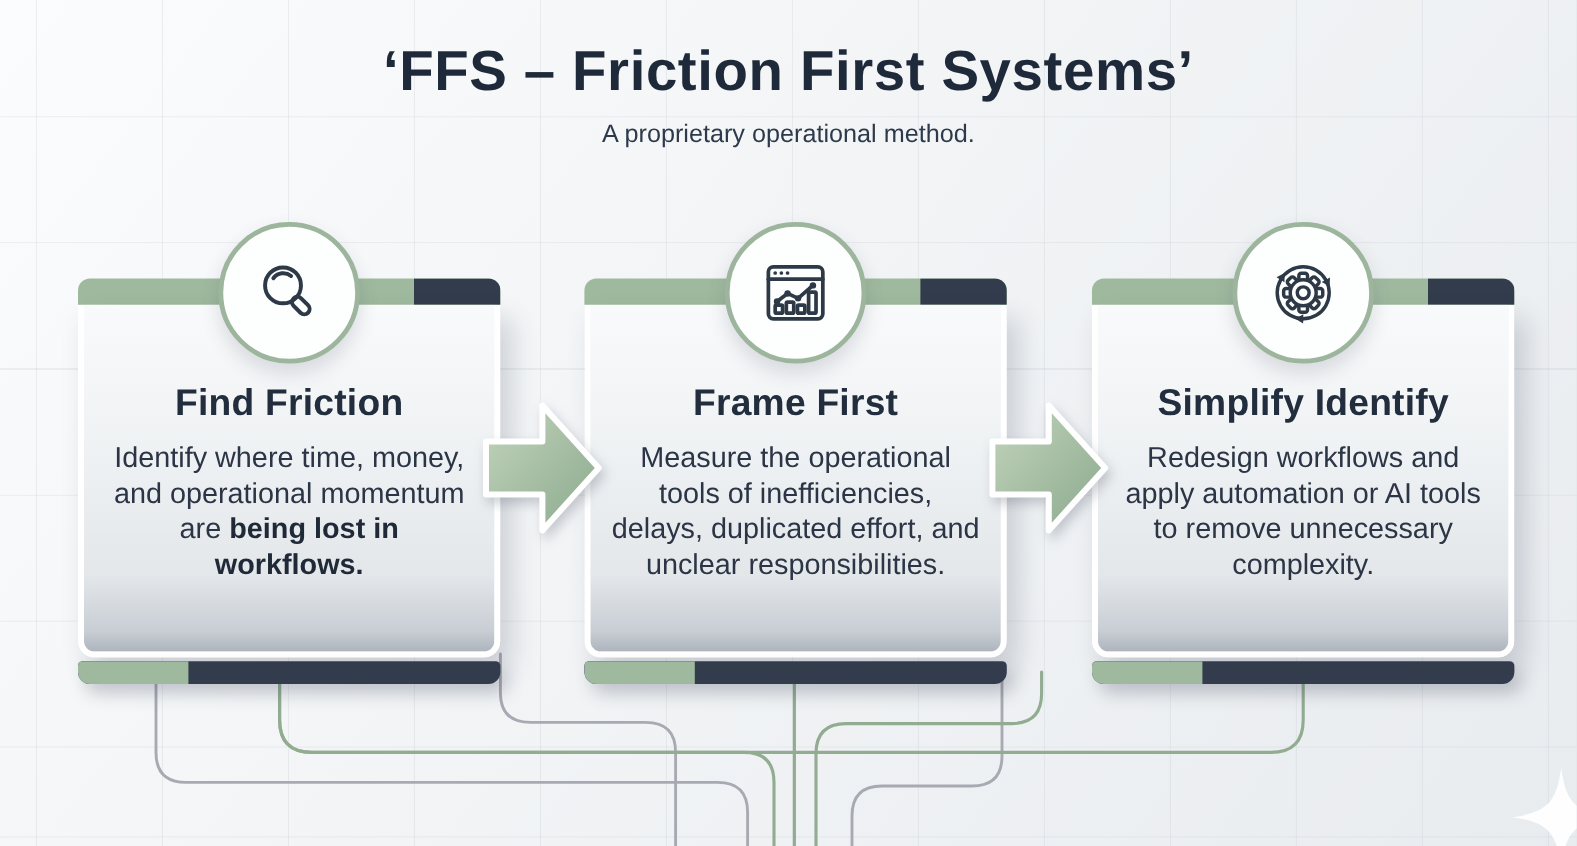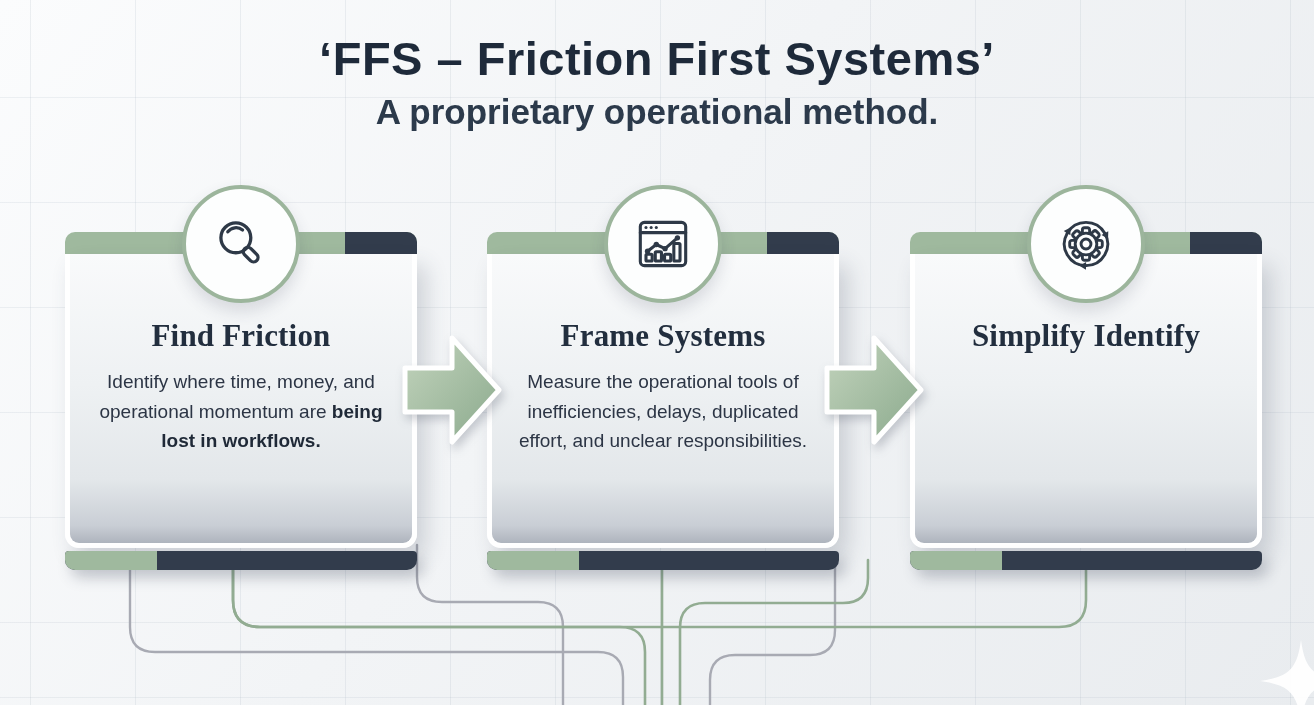--- a/index.html
+++ b/index.html
@@ -8,21 +8,21 @@
     position:relative;width:1314px;height:705px;overflow:hidden;
     background:
       repeating-linear-gradient(to right, rgba(170,182,194,.20) 0 1px, transparent 1px 105px),
       repeating-linear-gradient(to bottom, rgba(170,182,194,.18) 0 1px, transparent 1px 105px),
       linear-gradient(128deg,#fbfcfd 0%,#f2f4f6 45%,#e9ecef 100%);
     background-position:30px -8px,30px -8px,0 0;
   }
   
   .hdr{position:absolute;left:0;top:0;width:100%;text-align:center;z-index:2;}
   .hdr h1{margin:30px 0 0;font-size:47px;line-height:58px;font-weight:700;color:#1e2a3a;letter-spacing:.5px;}
-  .hdr h2{margin:6px 0 12px;font-size:35px;line-height:36px;font-weight:700;color:#2c3a4b;}
+  .hdr h2{margin:6px 0 12px;font-size:21px;line-height:36px;font-weight:400;color:#2c3a4b;}
   
   .wires{position:absolute;left:0;top:0;z-index:1;}
   .wires path{fill:none;stroke-linecap:round;}
   .wire-g{stroke:#92ac92;stroke-width:2.6;}
   .wire-y{stroke:#a8aab3;stroke-width:2.4;}
   
   .card{position:absolute;top:232px;width:352px;height:338px;z-index:3;}
   .card.c1{left:65px;} .card.c2{left:487px;} .card.c3{left:910px;}
   .topbar{position:absolute;left:0;right:0;top:0;height:22px;background:#9fb99e;
           border-radius:10px 10px 0 0;overflow:hidden;}
@@ -32,22 +32,22 @@
           background:linear-gradient(180deg,#f9fafb 0%,#eef1f3 45%,#e3e7ea 78%,#c9ced5 94%,#aeb4bd 100%);
           box-shadow:9px 12px 22px rgba(55,65,85,.20);
           text-align:center;}
   .bottombar{position:absolute;left:0;right:0;bottom:0;height:19px;background:#323c4c;
           border-radius:4px 4px 10px 10px;overflow:hidden;
           box-shadow:6px 8px 14px rgba(55,65,85,.25);}
   .bottombar .green-seg{position:absolute;left:0;top:0;width:26%;height:100%;background:#9fb99e;}
   .icon-circle{position:absolute;left:50%;top:-47px;margin-left:-59px;width:118px;height:118px;
           border-radius:50%;background:#fdfefe;border:4px solid #9cb59c;box-sizing:border-box;
           box-shadow:0 8px 16px rgba(55,65,85,.16);display:flex;align-items:center;justify-content:center;}
-  .card-title{margin:0;padding-top:62px;font-size:31px;line-height:40px;font-weight:700;color:#222e3e;letter-spacing:.2px;font-family:Liberation Serif, serif;}
-  .card-desc{margin:11px auto 0;padding:0 16px;font-size:19px;line-height:29.5px;color:#2c3545;font-weight:400;}
+  .card-title{margin:0;padding-top:62px;font-size:31px;line-height:40px;font-weight:700;color:#222e3e;letter-spacing:.2px;}
+  .card-desc{margin:11px auto 0;padding:0 16px;font-size:24px;line-height:29.5px;color:#2c3545;font-weight:400;}
   .card-desc b{font-weight:700;color:#1f2937;}
   
   .flow-arrow{position:absolute;top:330px;z-index:5;filter:drop-shadow(3px 5px 5px rgba(55,65,85,.25));}
   .flow-arrow.a1{left:402px;} .flow-arrow.a2{left:824px;}
   
   .sparkle{position:absolute;left:1258px;top:638px;z-index:6;}
 </style>
 </head>
 <body>
 
@@ -90,21 +90,21 @@
         </g>
       </svg>
     </div>
   </div>
 
   <div class="card c2">
     <div class="topbar">
         <div class="navy-seg"></div>
       </div>
     <div class="card-body">
-      <h3 class="card-title">Frame Systems</h3>
+      <h3 class="card-title">Frame First</h3>
       <p class="card-desc"><span>Measure the operational tools of inefficiencies, delays, duplicated effort, and unclear responsibilities.</span><b></b></p>
     </div>
     <div class="bottombar">
         <div class="green-seg"></div>
       </div>
     <div class="icon-circle">
       <svg width="66" height="66" viewBox="0 0 64 64">
         <g fill="none" stroke="#2e3947" stroke-width="3" stroke-linecap="round" stroke-linejoin="round">
           <rect x="10" y="11" width="44" height="42" rx="4"></rect>
           <line x1="10" y1="21" x2="54" y2="21"></line>
@@ -126,20 +126,21 @@
       </svg>
     </div>
   </div>
 
   <div class="card c3">
     <div class="topbar">
         <div class="navy-seg"></div>
       </div>
     <div class="card-body">
       <h3 class="card-title">Simplify Identify</h3>
+      <p class="card-desc"><span>Redesign workflows and apply automation or AI tools to remove unnecessary complexity.</span><b></b></p>
     </div>
     <div class="bottombar">
         <div class="green-seg"></div>
       </div>
     <div class="icon-circle">
       <svg width="66" height="66" viewBox="0 0 64 64">
 
         <g transform="translate(32,32)" fill="#fdfefe" stroke="#2e3947" stroke-width="2.8">
           <rect x="-3.5" y="-15.8" width="7" height="7" rx="2"></rect>
           <rect x="-3.5" y="-15.8" width="7" height="7" rx="2" transform="rotate(45)"></rect>

